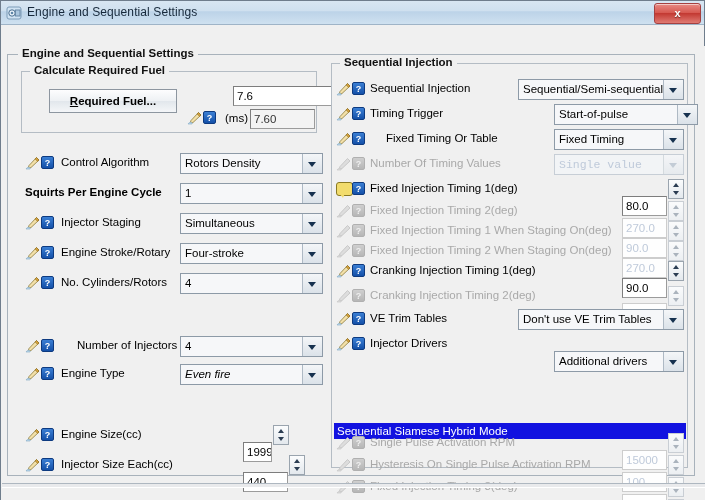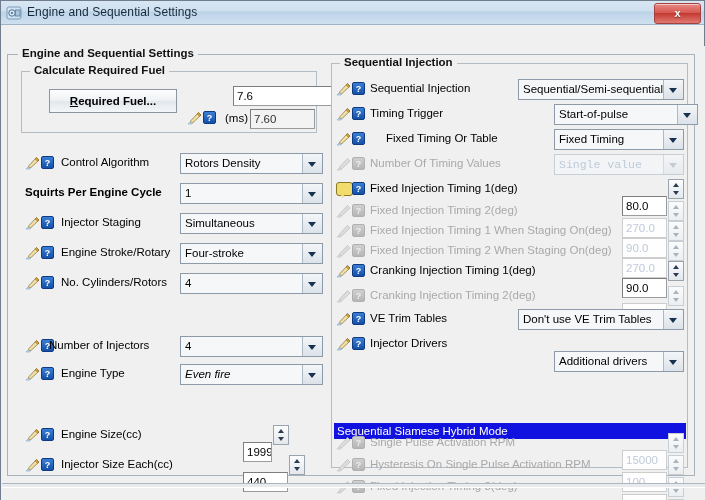--- a/index.html
+++ b/index.html
@@ -342,21 +342,21 @@
           </div>
           <div class="row" style="left: 13px; top: 281px; width: 292px;">
             <span class="icons" style="left:4px;">
               <span class="ic-pencil"><svg width="16" height="14" viewBox="0 0 16 14">
                   <path d="M11.5 1.5 L14 4 L6 11.5 L3 12.5 L4 9.5 Z" fill="#f3e0a8" stroke="#8a7a3a" stroke-width=".8"></path>
                   <path d="M11.5 1.5 L14 4 L12.6 5.4 L10.1 2.9 Z" fill="#d6a23d" stroke="#8a6a20" stroke-width=".6"></path>
                   <path d="M1 13 C3 10, 6 11.5, 5 13 Z" fill="#bcd9ee" stroke="#7fa7c4" stroke-width=".6"></path>
                 </svg></span>
               <span class="ic-help">?</span>
             </span>
-            <span class="lbl" style="left:28px;">Number of Injectors</span>
+            <span class="lbl" style="left:56px;">Number of Injectors</span>
             <div class="cb" style="left:159px;top:0;width:143px;">
               <span class="cbtext">4</span>
               <span class="cbarrow"></span>
             </div>
           </div>
           <div class="row" style="left: 13px; top: 309px; width: 292px;">
             <span class="icons" style="left:4px;">
               <span class="ic-pencil"><svg width="16" height="14" viewBox="0 0 16 14">
                   <path d="M11.5 1.5 L14 4 L6 11.5 L3 12.5 L4 9.5 Z" fill="#f3e0a8" stroke="#8a7a3a" stroke-width=".8"></path>
                   <path d="M11.5 1.5 L14 4 L12.6 5.4 L10.1 2.9 Z" fill="#d6a23d" stroke="#8a6a20" stroke-width=".6"></path>

